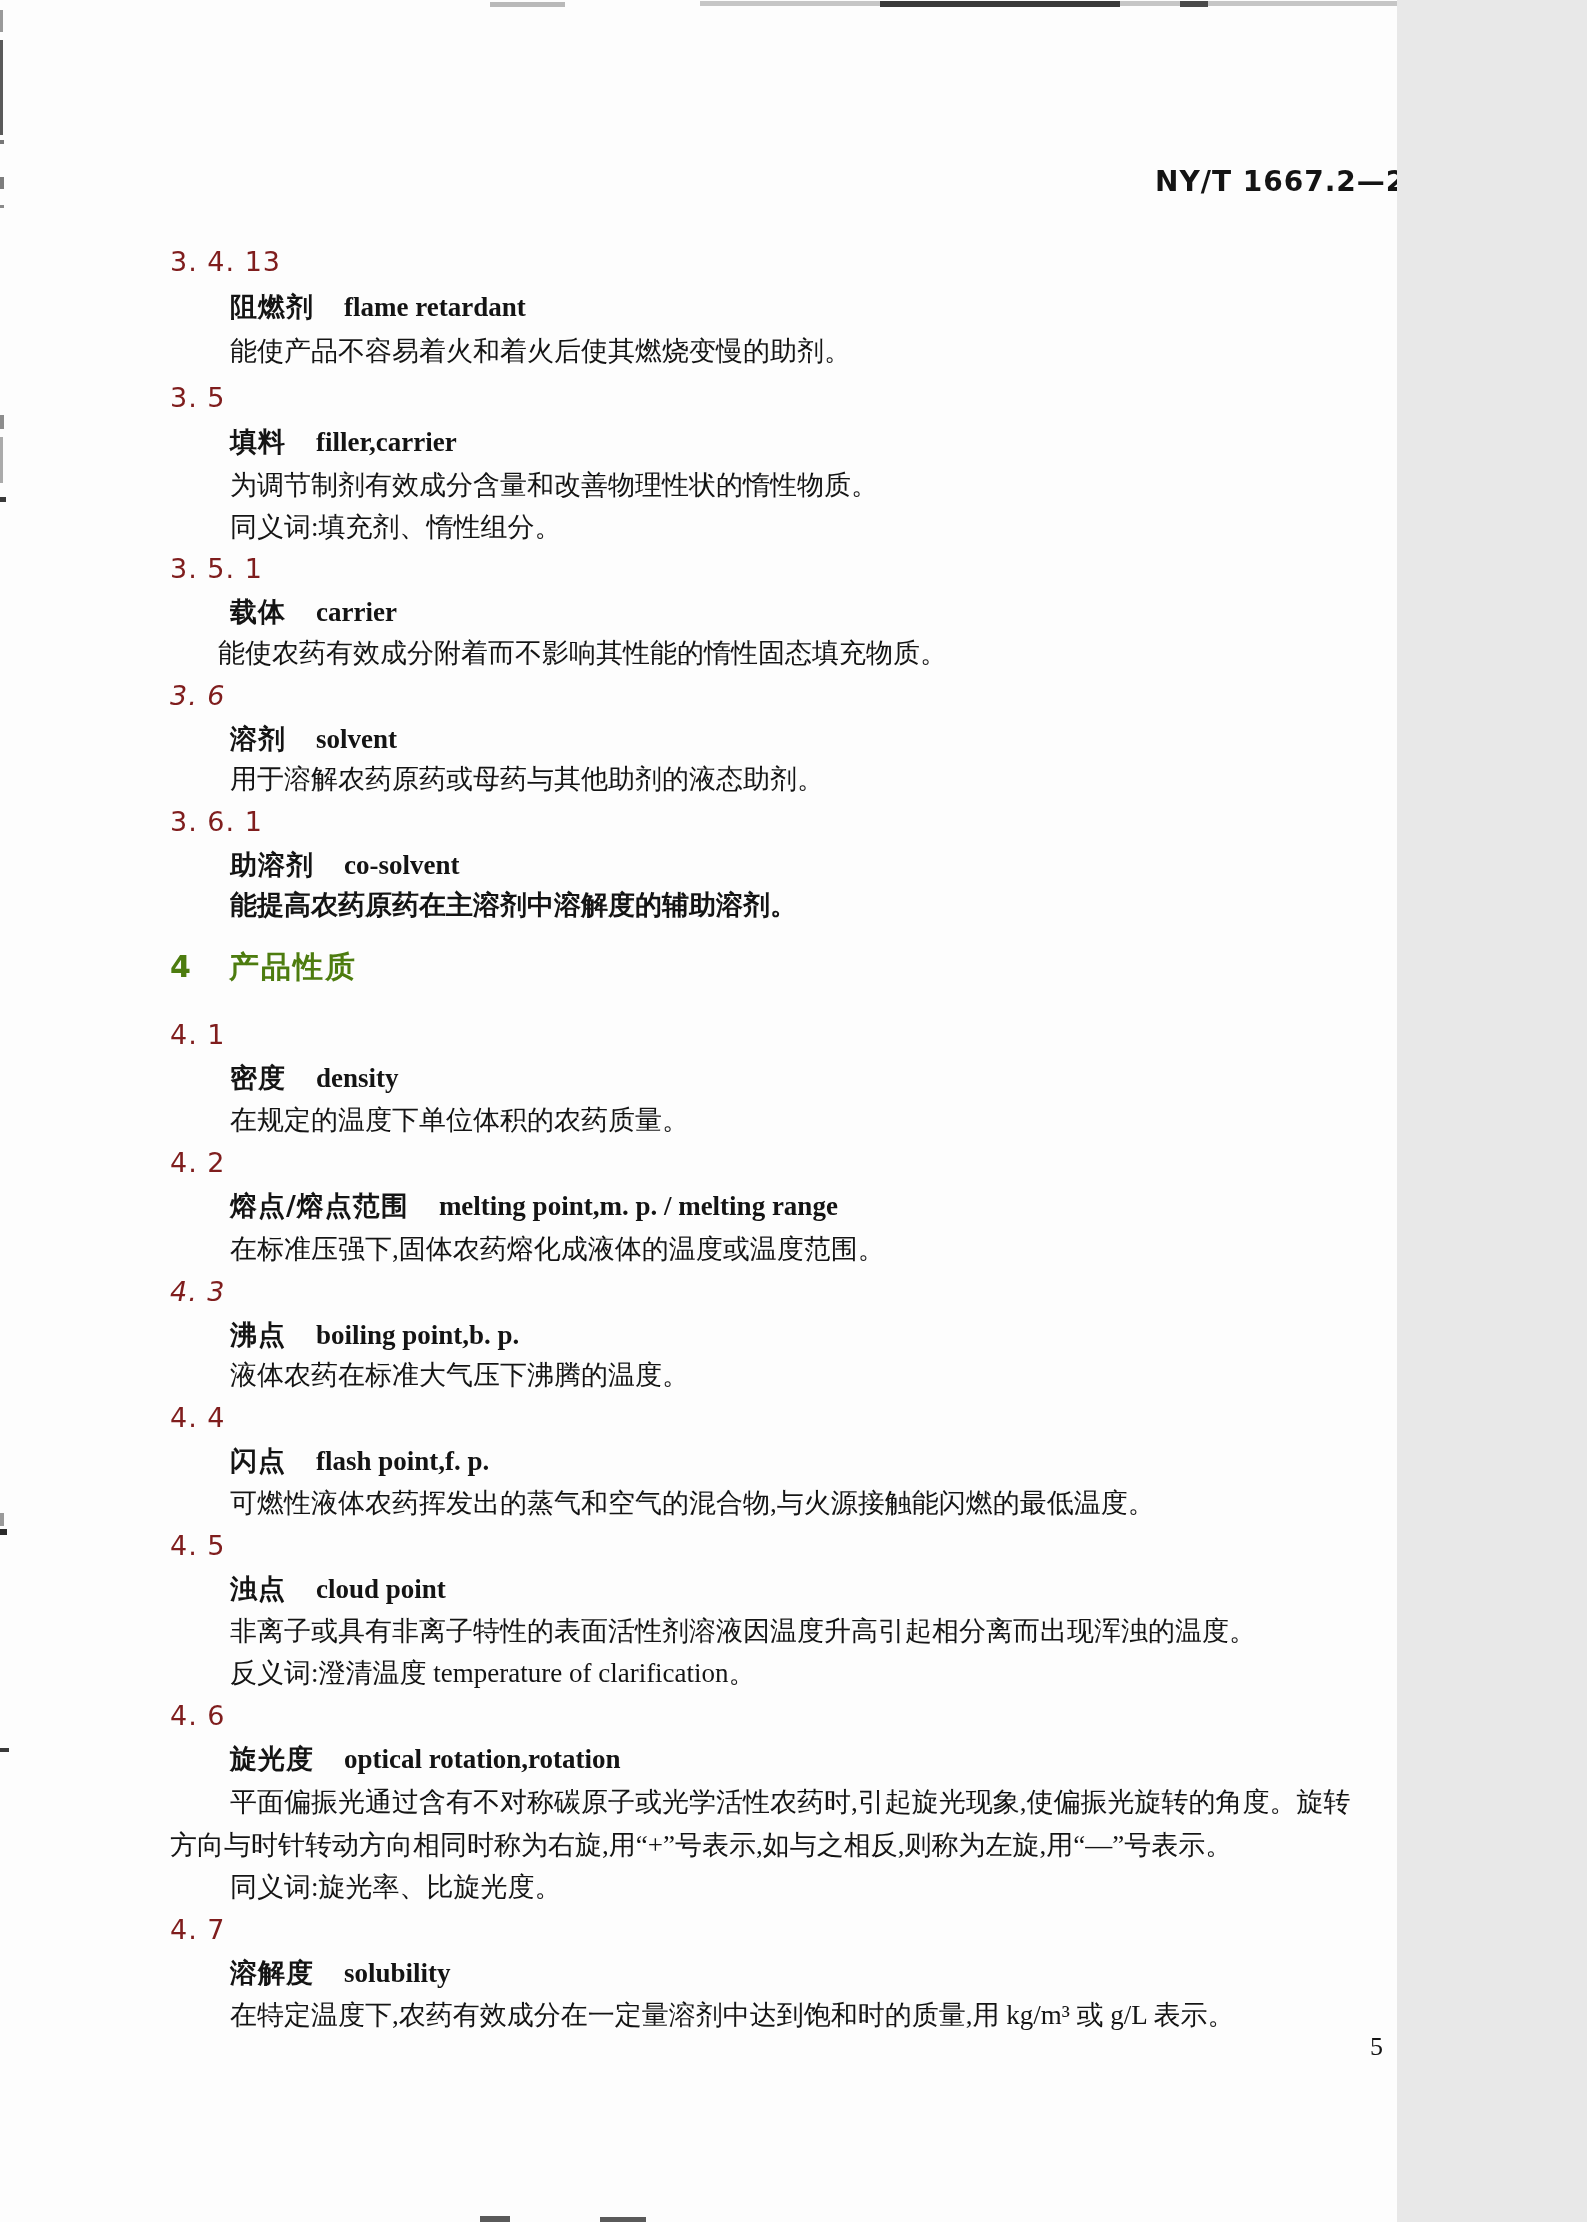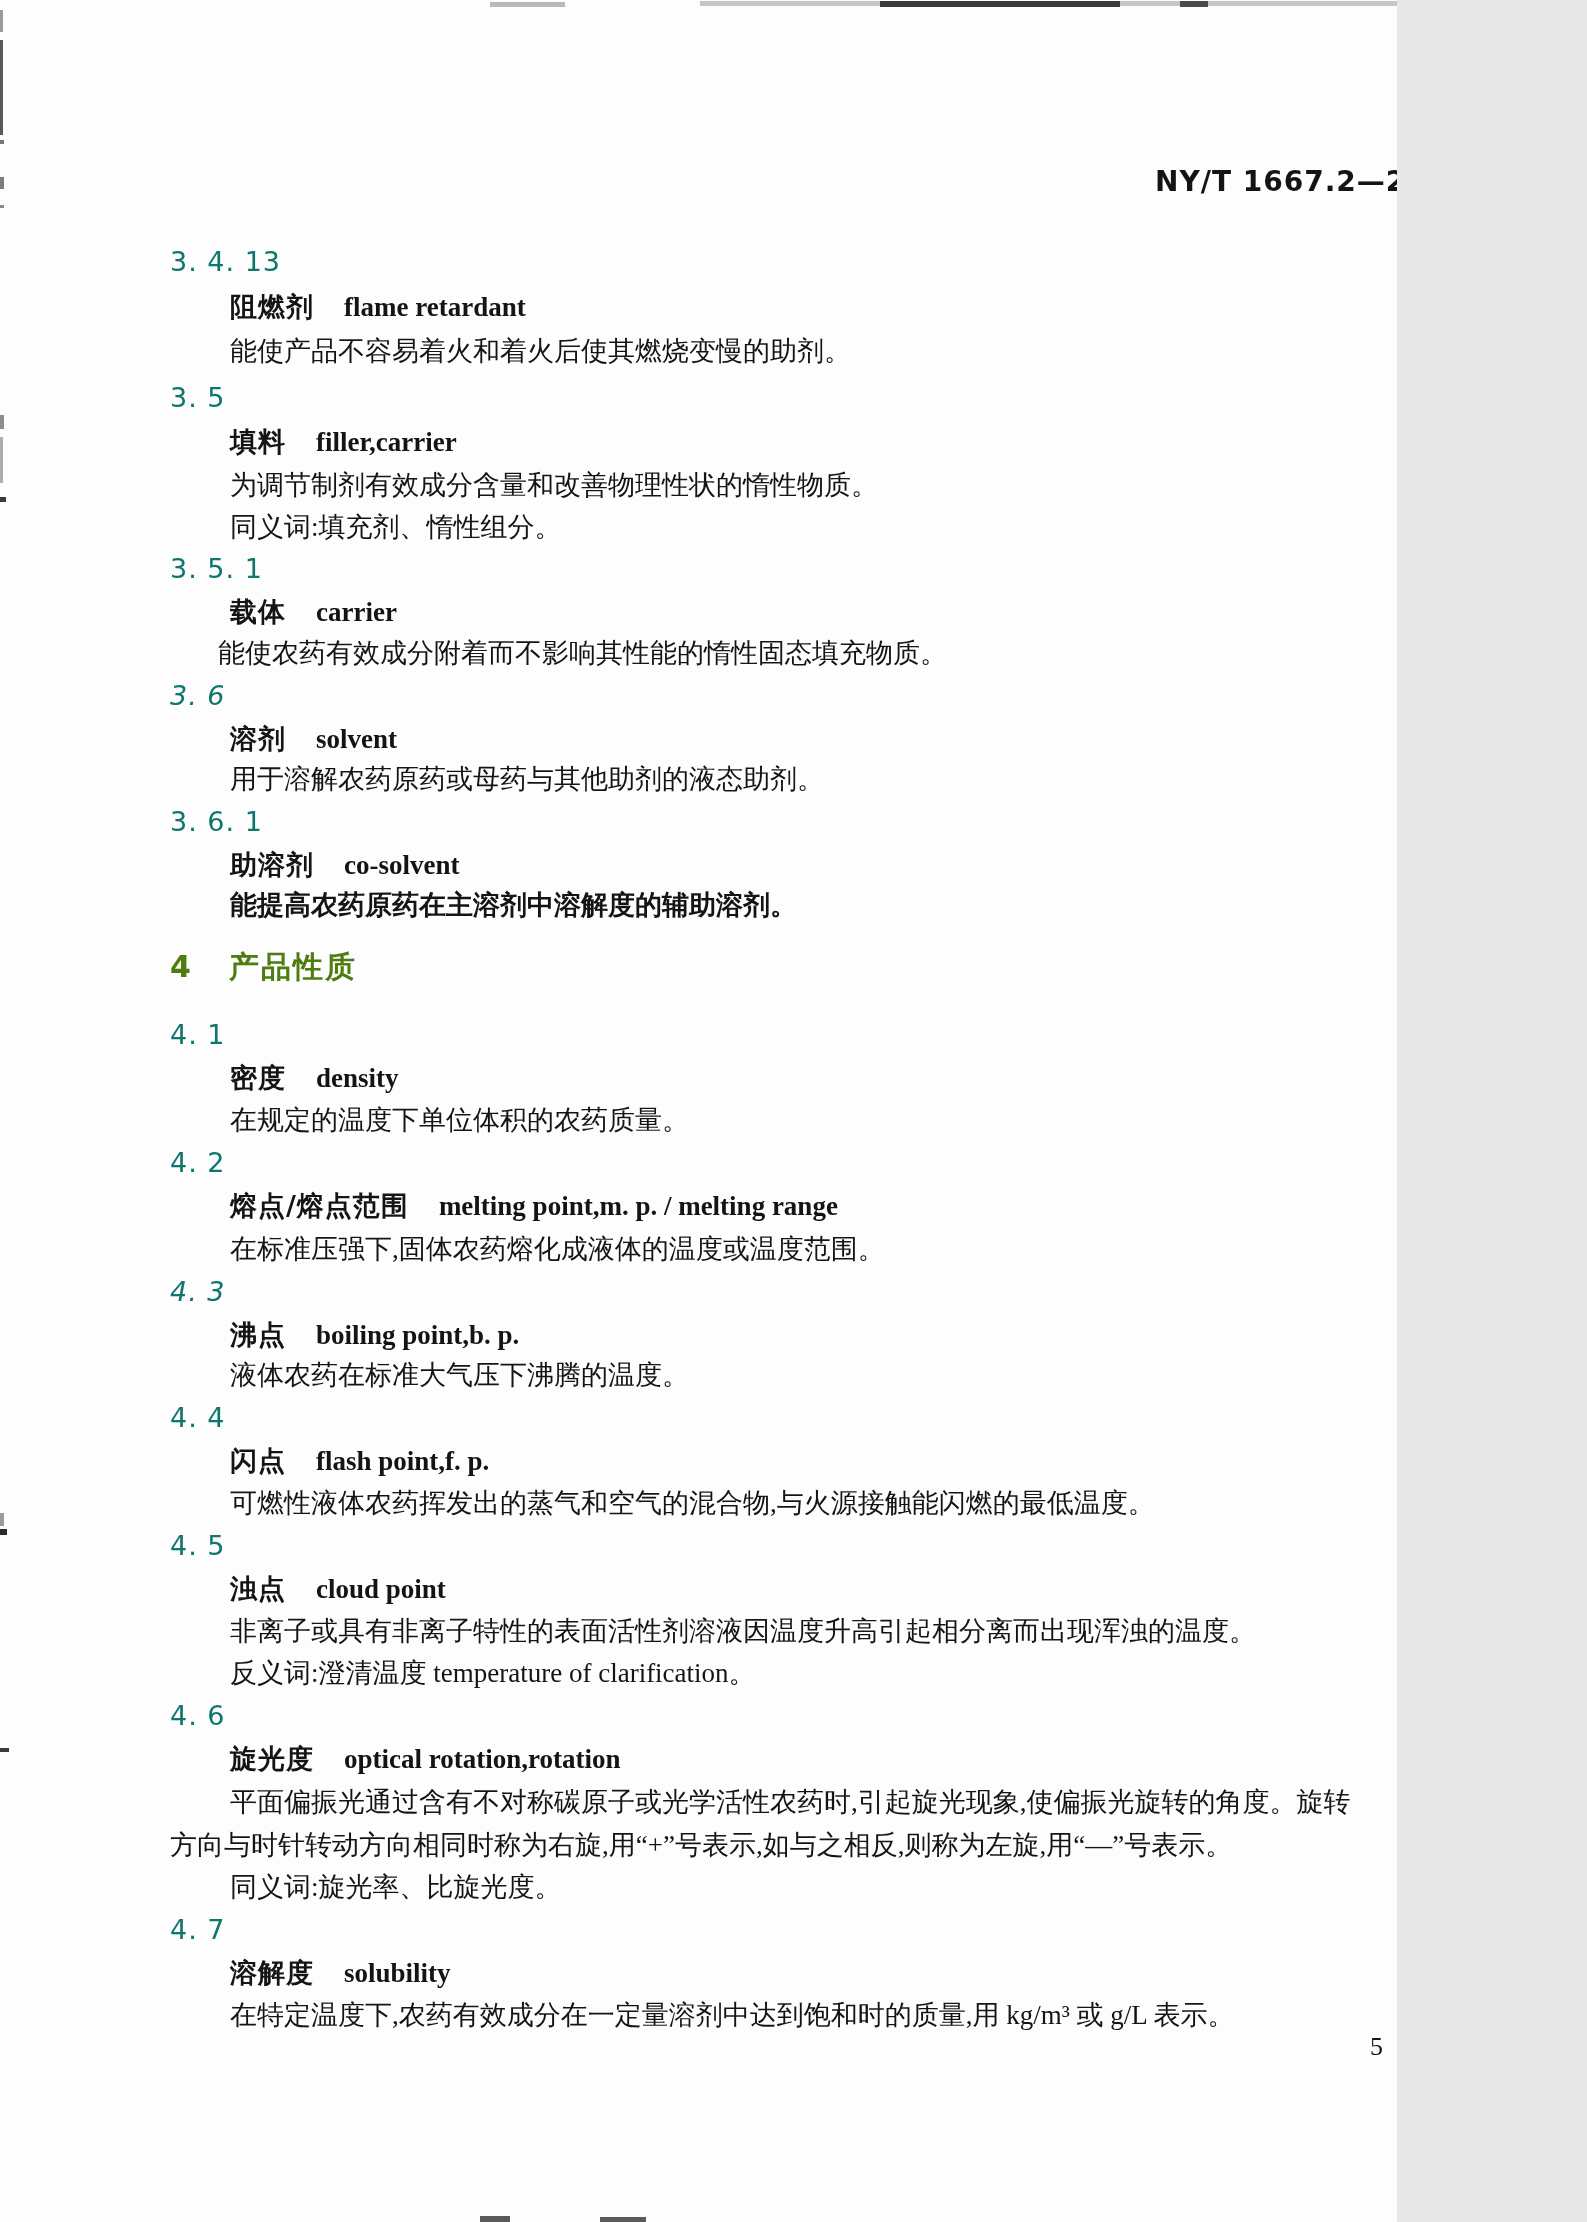--- a/index.html
+++ b/index.html
@@ -11,21 +11,21 @@
     font-family:"Liberation Serif","DejaVu Serif",serif;
     color:#141414;
   }
   .ln{position:absolute;white-space:nowrap;line-height:34px;}
   .hdr{
     font-family:"DejaVu Sans","Liberation Sans",sans-serif;
     font-weight:700;font-size:28px;letter-spacing:1px;
   }
   .secnum{
     font-family:"DejaVu Sans","Liberation Sans",sans-serif;
-    font-size:27px;letter-spacing:1px;color:#0f766e;
+    font-size:27px;letter-spacing:1px;color:#7f1d1d;
   }
   .chap{
     font-family:"DejaVu Sans","Liberation Sans",sans-serif;
     font-weight:700;font-size:30px;color:#4d7c0f;
   }
   .chap .chap-title{margin-left:38px;letter-spacing:2px;}
   .term{font-size:27px;font-weight:700;}
   .term .t-cn{font-family:"DejaVu Sans","Liberation Sans",sans-serif;letter-spacing:1px;}
   .term .t-en{font-family:"Liberation Serif","DejaVu Serif",serif;margin-left:30px;}
   .def{font-size:27px;letter-spacing:0px;}

